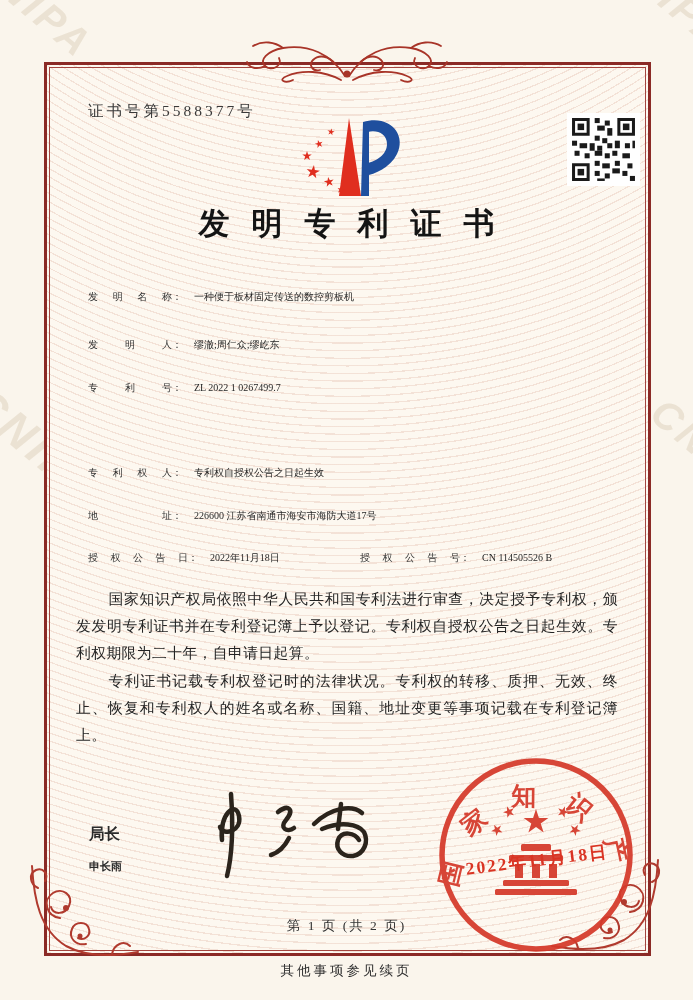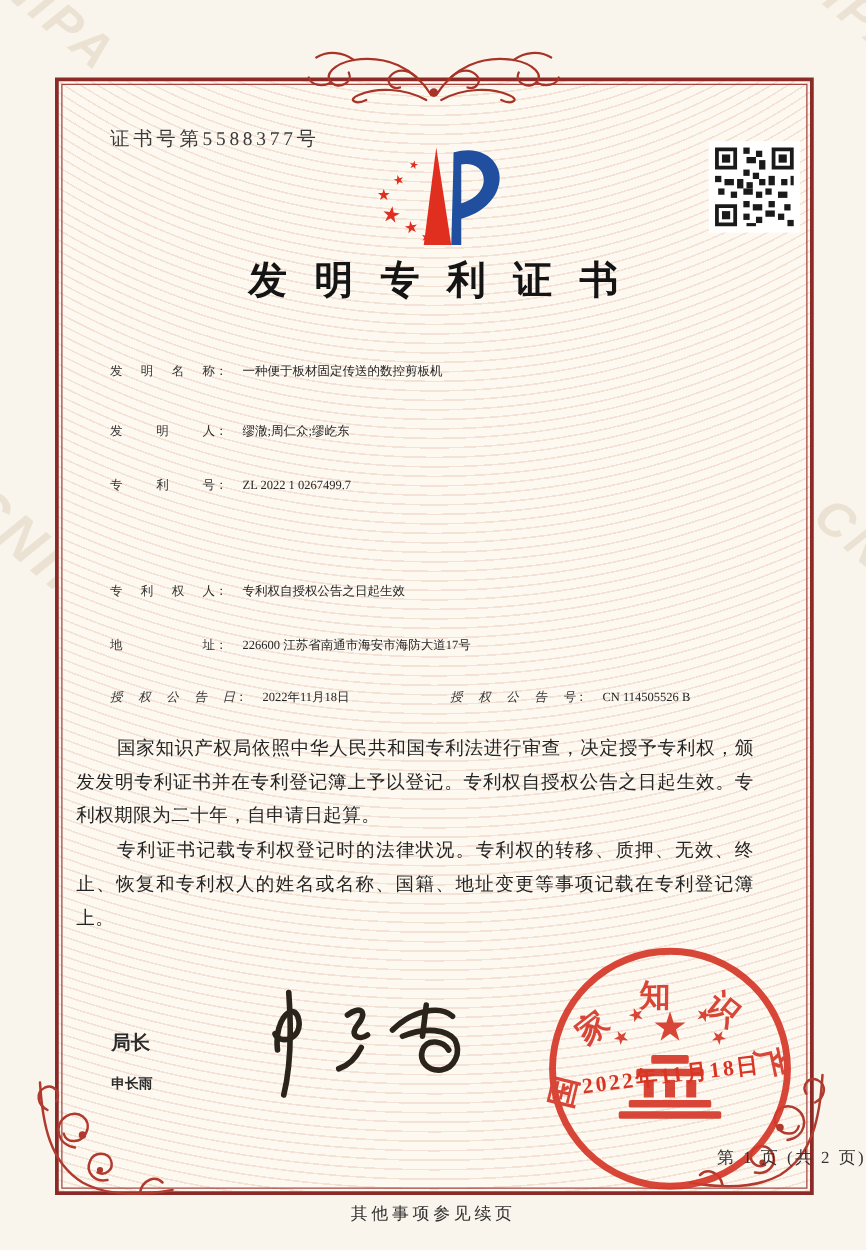--- a/index.html
+++ b/index.html
@@ -53,49 +53,49 @@
     font-size:31px;font-weight:700;letter-spacing:22px;text-indent:22px;
     color:#141414;
   }
 
   
   .row{position:absolute;left:88px;font-size:10px;color:#2d2d2d;white-space:nowrap;}
   .flabel{
     display:inline-block;width:84px;text-align:justify;text-align-last:justify;
     vertical-align:top;color:#333;
   }
-  .flabel.wide{width:100px;font-style:italic;}
+  .flabel.wide{width:100px;}
   .fcolon{display:inline-block;color:#333;}
   .fvalue{margin-left:12px;color:#262626;}
   .r1{top:290px}.r2{top:338px}.r3{top:381px}.r4{top:424px}
   .r5{top:466px}.r6{top:509px}.r7{top:551px}
   .grant2{position:absolute;left:272px;top:0;}
 
   
   .body-text{
-    position:absolute;left:61px;top:586px;width:542px;
+    position:absolute;left:76px;top:586px;width:542px;
     font-size:14.8px;line-height:1.84;text-align:justify;color:#242424;
     letter-spacing:0.4px;
   }
   .body-text p{margin:0;text-indent:2.2em;}
 
   
   .director-title{position:absolute;left:89px;top:824px;font-size:15.5px;color:#2b2b2b;font-weight:600;}
   .director-name{position:absolute;left:89px;top:859px;font-size:11px;color:#2b2b2b;font-weight:600;}
   .signature{position:absolute;left:192px;top:782px;}
   .seal{position:absolute;left:437px;top:756px;width:198px;height:198px;opacity:0.93;}
   .seal-date{
     position:absolute;left:430px;top:848px;width:214px;text-align:center;
     font-size:17.5px;font-weight:700;color:#da3423;transform:rotate(-7deg);
     letter-spacing:2px;
   }
 
   
   .page-info{
-    position:absolute;left:0;top:917px;width:693px;text-align:right;
+    position:absolute;left:0;top:917px;width:693px;text-align:center;
     font-size:13.5px;letter-spacing:2px;color:#333;
   }
   .footer-note{
     position:absolute;left:0;top:962px;width:693px;text-align:center;
     font-size:13.5px;letter-spacing:3px;color:#2e2e2e;
   }
 </style>
 </head>
 <body>
 

